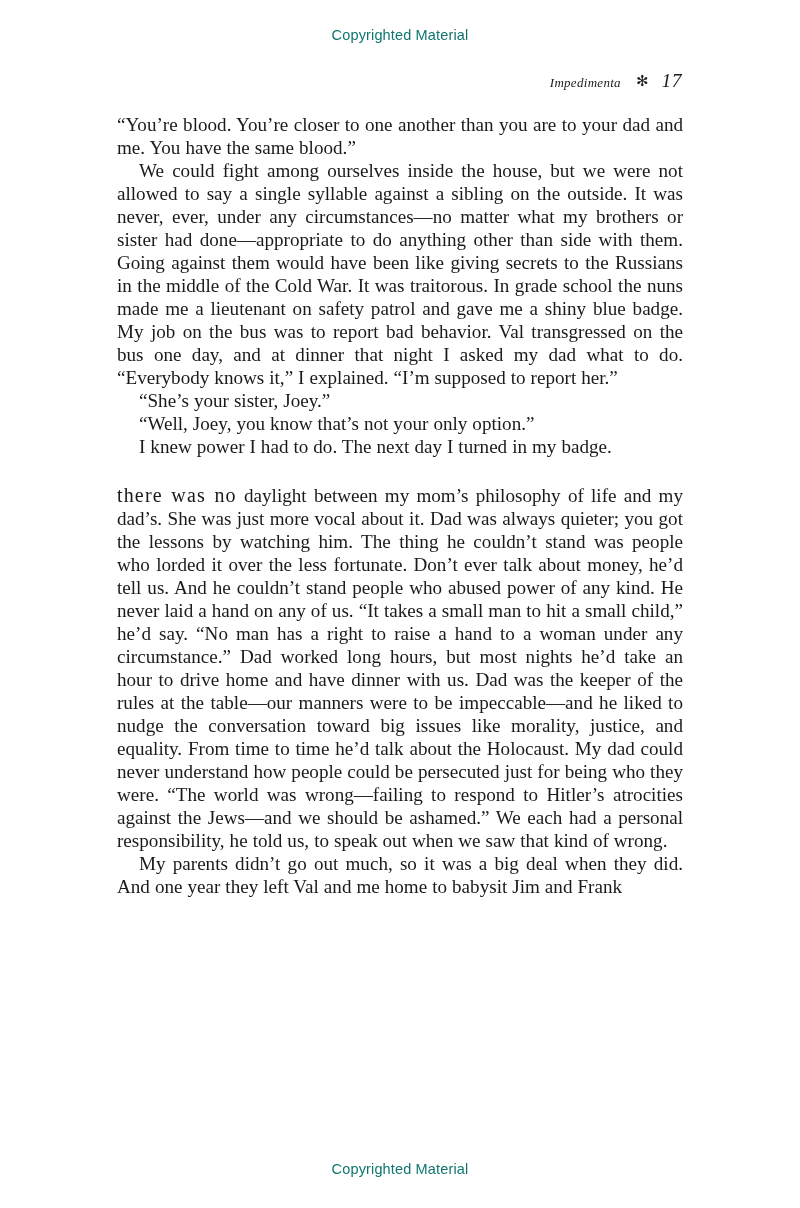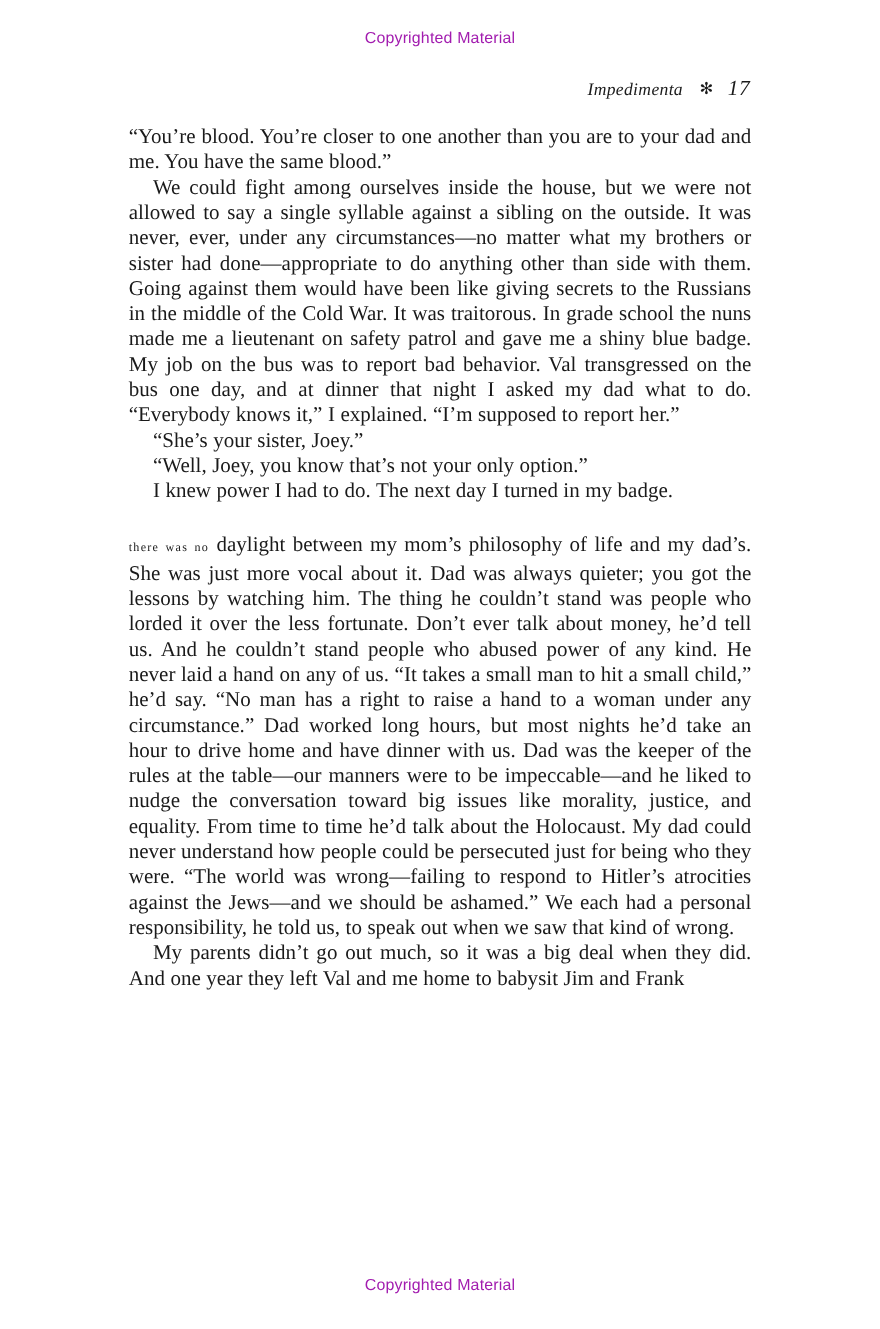--- a/index.html
+++ b/index.html
@@ -19,41 +19,41 @@
 
   
   .watermark {
     position: absolute;
     left: 0;
     width: 800px;
     text-align: center;
     font-family: "Liberation Sans", "DejaVu Sans", sans-serif;
     font-size: 14.5px;
     letter-spacing: 0.15px;
-    color: #a21caf;
+    color: #0f766e;
     white-space: nowrap;
   }
   .watermark-top { top: 27px; }
   .watermark-bottom { top: 1161px; }
 
   
   .running-head {
     position: absolute;
     top: 70px;
     right: 118px;
     display: flex;
     align-items: baseline;
     gap: 0;
     font-size: 19px;
     color: #1b1b1b;
     white-space: nowrap;
   }
   .running-head .rh-title {
     font-style: italic;
-    font-size: 16px;
+    font-size: 13px;
     letter-spacing: 0.3px;
   }
   .running-head .rh-sep {
     font-style: normal;
     font-size: 15px;
     padding: 0 13px 0 15px;
     position: relative;
     top: -1px;
   }
   .running-head .rh-folio {
@@ -79,21 +79,21 @@
     -webkit-hyphens: manual;
     letter-spacing: 0.01px;
     word-spacing: 0.2px;
   }
   p.indent { text-indent: 22px; }
   p.noindent { text-indent: 0; }
   .section-gap { height: 26px; }
 
   .smallcaps {
     font-variant: normal;
-    font-size: 11px;
+    font-size: 20px;
     letter-spacing: 1.15px;
   }
 </style>
 </head>
 <body>
 
 <div class="page">
 
   <div class="watermark watermark-top">Copyrighted Material</div>
 

